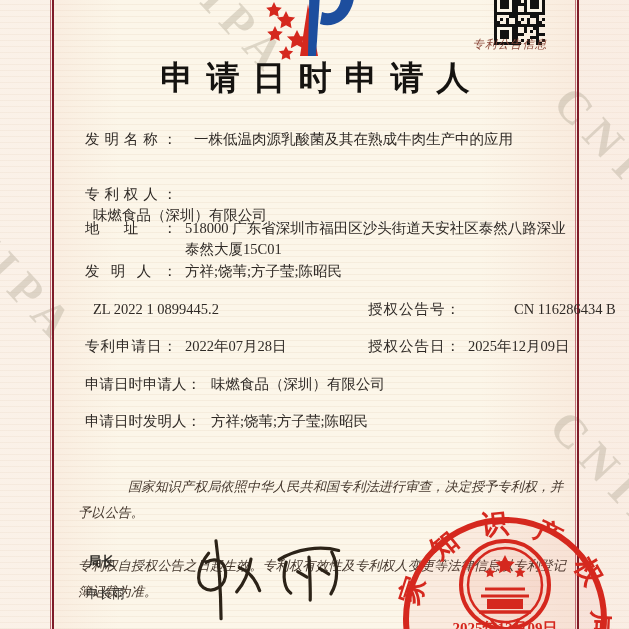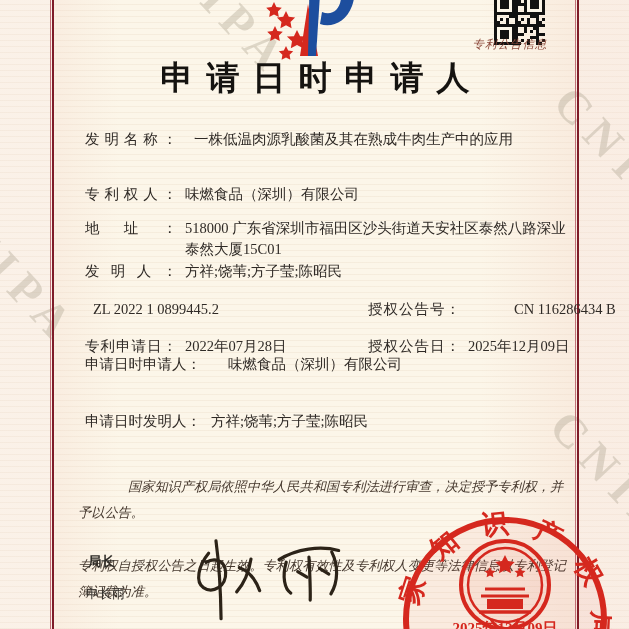--- a/index.html
+++ b/index.html
@@ -43,22 +43,22 @@
   .qr-caption{
     position:absolute;left:462px;top:37px;width:96px;z-index:4;text-align:center;
     font-size:11.5px;font-style:italic;color:#8d4a3c;letter-spacing:1px;
   }
 
   .row{position:absolute;left:85px;z-index:4;display:flex;align-items:flex-start;font-size:14.5px;line-height:21px;}
   .lbl{flex:0 0 auto;width:92px;text-align:justify;text-align-last:justify;letter-spacing:0;color:#2f2a26;}
   .lbl-long{flex:0 0 auto;width:118px;color:#2f2a26;}
   .val{margin-left:8px;color:#2f2a26;}
   .val-addr{width:382px;}
-  .r1{top:129px;gap:9px;} .r2{top:184px;} .r3{top:218px;} .r4{top:261px;}
-  .r5{top:299px;} .r6{top:336px;} .r7{top:354px;gap:17px;} .r8{top:411px;}
+  .r1{top:129px;gap:9px;} .r2{top:184px;flex-direction:column;} .r3{top:218px;} .r4{top:261px;}
+  .r5{top:299px;} .r6{top:336px;} .r7{top:374px;} .r8{top:411px;}
   .col-right{position:absolute;left:368px;z-index:4;display:flex;font-size:14.5px;line-height:21px;}
   .c5{top:299px;gap:46px;} .c6{top:336px;}
 
   .legal{
     position:absolute;left:78px;top:474px;width:492px;z-index:4;
     font-size:13.2px;line-height:26px;font-style:italic;color:#45382e;
   }
   .legal .l1{display:block;text-indent:50px;}
   .legal .l2{display:block;margin-top:27px;}
 

